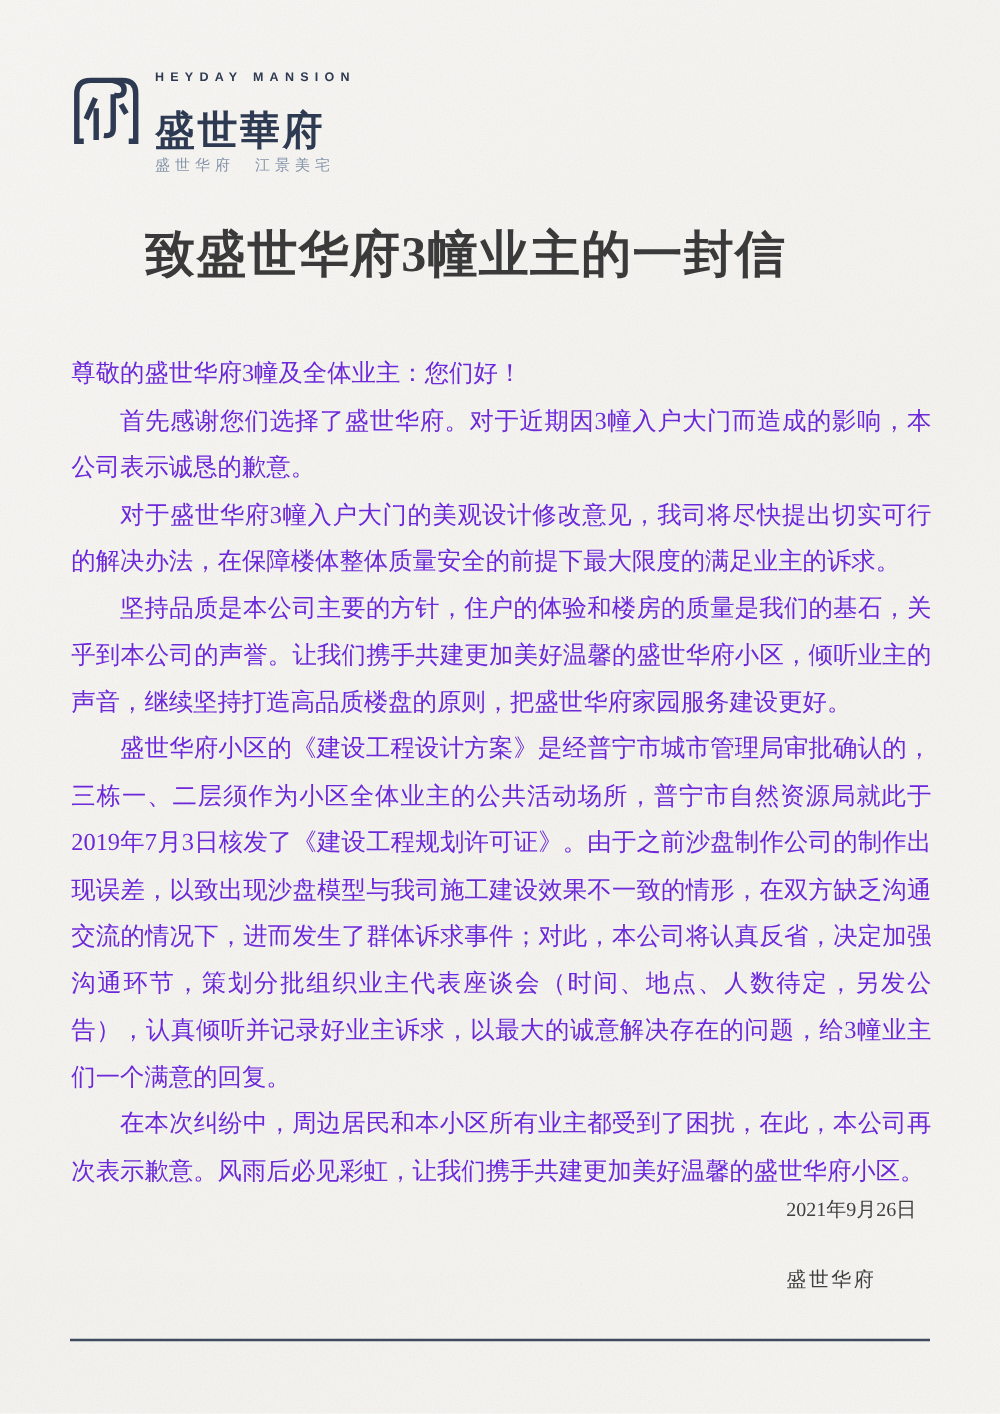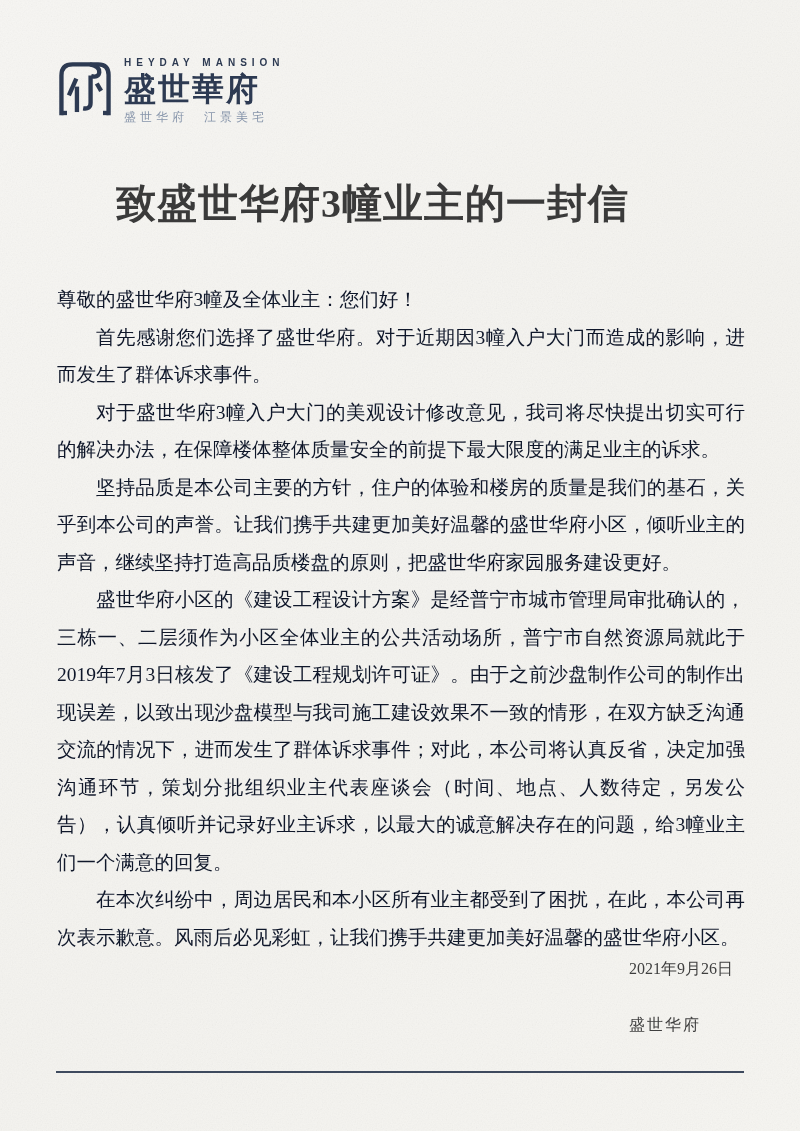--- a/index.html
+++ b/index.html
@@ -21,21 +21,21 @@
     position: absolute; top: 55px; left: 54px;
     display: flex; align-items: flex-start;
   }
   .logo-mark { width: 62px; height: 62px; margin-right: 8px; }
   .logo-text { padding-top: 2px; }
   .logo-en {
     font-family: "Liberation Sans", sans-serif;
     font-size: 10px; font-weight: bold;
     letter-spacing: 5px;
     color: #2d3a52;
-    margin-bottom: 4px; white-space: nowrap;
+    margin-bottom: 19px; white-space: nowrap;
   }
   .logo-cn {
     font-family: Liberation Serif, serif;
     font-size: 32px; font-weight: bold;
     letter-spacing: 2px;
     color: #2d3a52;
     line-height: 34px; white-space: nowrap;
   }
   .logo-tagline {
     font-family: "Liberation Sans", sans-serif;
@@ -49,21 +49,21 @@
     position: absolute; top: 176px; left: 0; width: 745px;
     text-align: center;
     font-size: 40px; font-weight: bold;
     letter-spacing: 1px;
     color: #3a3a3a;
   }
   .letter-body {
     position: absolute; top: 281px; left: 57px; width: 688px;
     font-size: 19.5px; line-height: 37.5px;
     text-align: justify;
-    color: #0f172a;
+    color: #6d28d9;
   }
   .letter-body p { text-indent: 2em; }
   .letter-body p.salutation { text-indent: 0; }
   .sign-block {
     position: absolute; top: 958px; right: 67px;
     font-size: 16px;
     color: #3f3f3f;
   }
   .sign-date { line-height: 22px; }
   .sign-name { line-height: 22px; margin-top: 34px; letter-spacing: 2px; }
@@ -100,21 +100,21 @@
     <div class="logo-en">HEYDAY MANSION</div>
     <div class="logo-cn">盛世華府</div>
     <div class="logo-tagline">盛世华府　江景美宅</div>
   </div>
 </div>
 
 <div class="letter-title">致盛世华府3幢业主的一封信</div>
 
 <div class="letter-body">
   <p class="salutation">尊敬的盛世华府3幢及全体业主：您们好！</p>
-  <p>首先感谢您们选择了盛世华府。对于近期因3幢入户大门而造成的影响，进而发生了群体诉求事件。</p>
+  <p>首先感谢您们选择了盛世华府。对于近期因3幢入户大门而造成的影响，本公司表示诚恳的歉意。</p>
   <p>对于盛世华府3幢入户大门的美观设计修改意见，我司将尽快提出切实可行的解决办法，在保障楼体整体质量安全的前提下最大限度的满足业主的诉求。</p>
   <p>坚持品质是本公司主要的方针，住户的体验和楼房的质量是我们的基石，关乎到本公司的声誉。让我们携手共建更加美好温馨的盛世华府小区，倾听业主的声音，继续坚持打造高品质楼盘的原则，把盛世华府家园服务建设更好。</p>
   <p>盛世华府小区的《建设工程设计方案》是经普宁市城市管理局审批确认的，三栋一、二层须作为小区全体业主的公共活动场所，普宁市自然资源局就此于2019年7月3日核发了《建设工程规划许可证》。由于之前沙盘制作公司的制作出现误差，以致出现沙盘模型与我司施工建设效果不一致的情形，在双方缺乏沟通交流的情况下，进而发生了群体诉求事件；对此，本公司将认真反省，决定加强沟通环节，策划分批组织业主代表座谈会（时间、地点、人数待定，另发公告），认真倾听并记录好业主诉求，以最大的诚意解决存在的问题，给3幢业主们一个满意的回复。</p>
   <p>在本次纠纷中，周边居民和本小区所有业主都受到了困扰，在此，本公司再次表示歉意。风雨后必见彩虹，让我们携手共建更加美好温馨的盛世华府小区。</p>
 </div>
 
 <div class="sign-block">
   <div class="sign-date">2021年9月26日</div>
   <div class="sign-name">盛世华府</div>
 </div>

